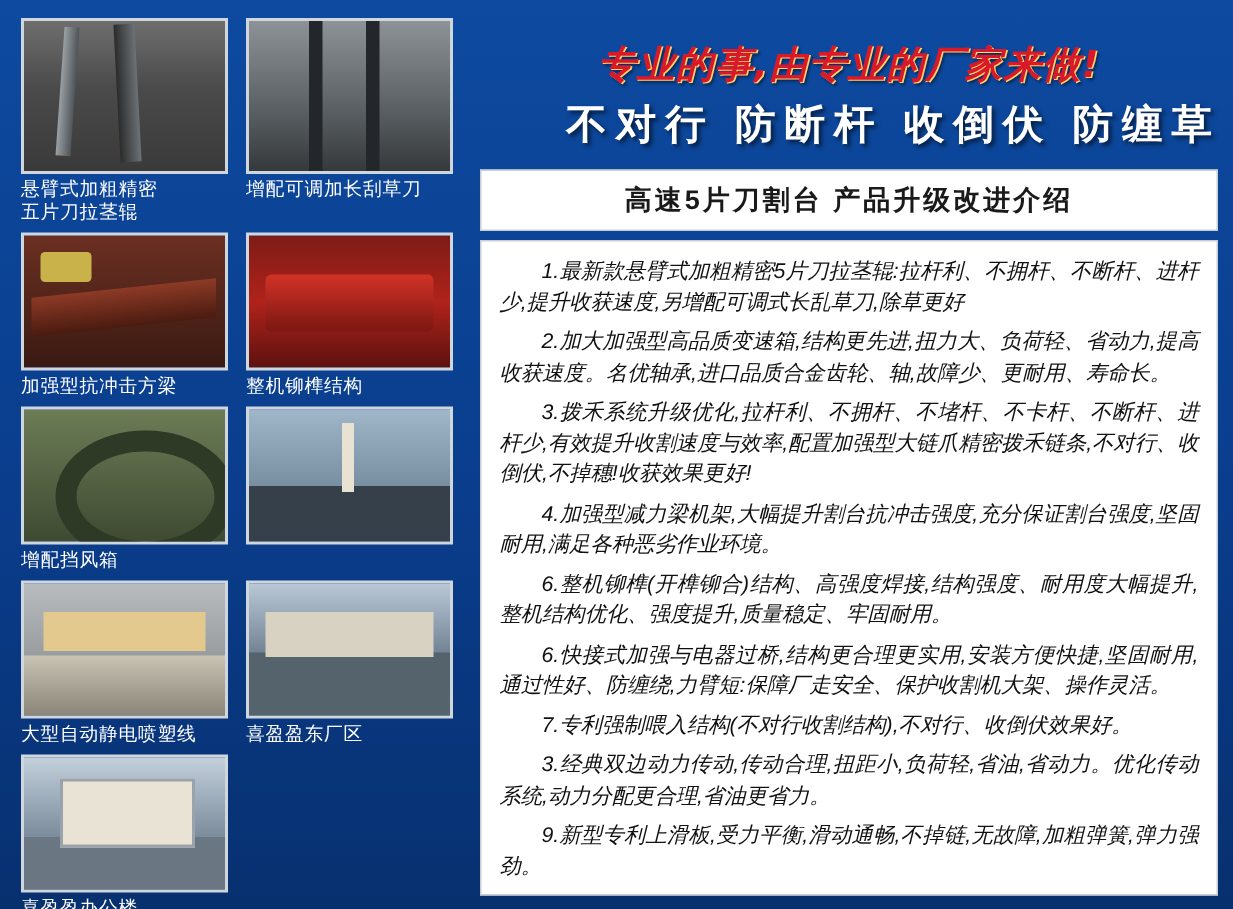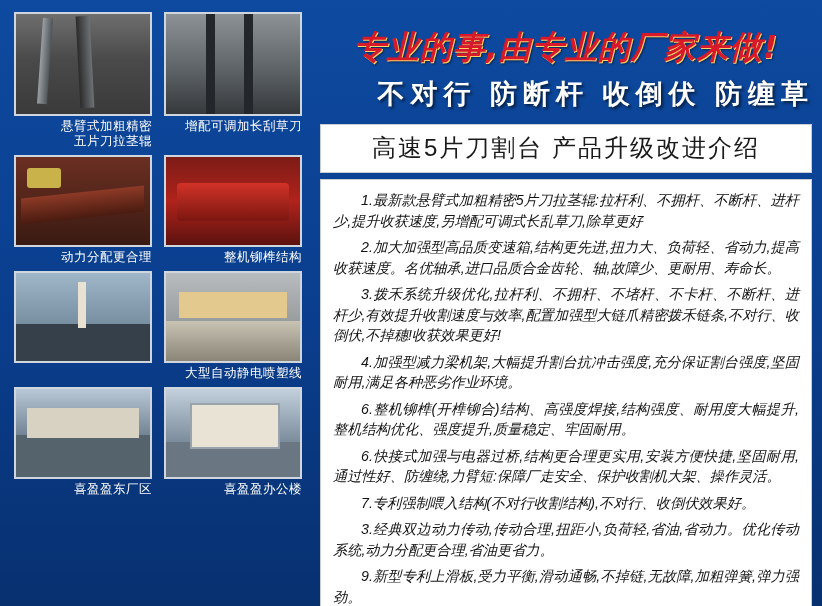--- a/index.html
+++ b/index.html
@@ -18,21 +18,21 @@
   
   .left-col{
     position:absolute;left:8px;top:8px;width:300px;height:590px;
     display:flex;flex-wrap:wrap;align-content:flex-start;
     gap:0px;
   }
   .photo-cell{
     width:150px;
     box-sizing:border-box;
     padding:4px 6px 2px 6px;
-    text-align:right;
+    text-align:left;
   }
   .photo-frame{
     width:100%;
     height:104px;
     border:2px solid #cfd6dd;
     box-sizing:border-box;
     background:#2a2a2a;
     overflow:hidden;
     position:relative;
   }
@@ -93,21 +93,21 @@
       background:#6a7681;}
   .ph10::after{content:"";position:absolute;left:18%;top:16%;width:64%;height:42px;
       background:#e9e3d5;border:2px solid #9aa3ab;}
   
   .right-col{
     position:absolute;left:318px;top:8px;width:496px;height:590px;
   }
   .headline{
     text-align:center;
     color:#d8192a;
-    font-size:32px;
+    font-size:25px;
     font-weight:bold;
     font-style:italic;
     letter-spacing:1px;
     margin:18px 0 2px 0;
     text-shadow:1px 1px 0 #ffd26a,2px 2px 2px rgba(0,0,0,.45);
     font-family:"DejaVu Sans","Liberation Sans",sans-serif;
   }
   .subhead{
     text-align:right;
     color:#ffffff;
@@ -119,22 +119,22 @@
   }
   .title-bar{
     background:#ffffff;
     border:1px solid #c9ced3;
     margin:0 2px;
     padding:7px 0 8px 0;
     text-align:center;
   }
   .title-bar-text{
     color:#1a1a1a;
-    font-size:24px;
-    font-weight:normal;
+    font-size:18px;
+    font-weight:bold;
     letter-spacing:2px;
   }
   .body-card{
     background:#ffffff;
     border:1px solid #c9ced3;
     margin:6px 2px 0 2px;
     padding:10px 12px 8px 12px;
     height:437px;
     box-sizing:border-box;
     overflow:hidden;
@@ -163,28 +163,32 @@
 五片刀拉茎辊</div>
     </div>
 
     <div class="photo-cell">
       <div class="photo-frame ph2"></div>
       <div class="cap">增配可调加长刮草刀</div>
     </div>
 
     <div class="photo-cell">
       <div class="photo-frame short ph3"></div>
-      <div class="cap">动力分配更合理</div>
+      <div class="cap">加强型抗冲击方梁</div>
     </div>
 
     <div class="photo-cell">
       <div class="photo-frame short ph4"></div>
       <div class="cap">整机铆榫结构</div>
     </div>
 
+    <div class="photo-cell">
+      <div class="photo-frame short ph5"></div>
+      <div class="cap">增配挡风箱</div>
+    </div>
 
     <div class="photo-cell">
       <div class="photo-frame short ph6"></div>
     </div>
 
     <div class="photo-cell">
       <div class="photo-frame short ph7"></div>
       <div class="cap">大型自动静电喷塑线</div>
     </div>
 

